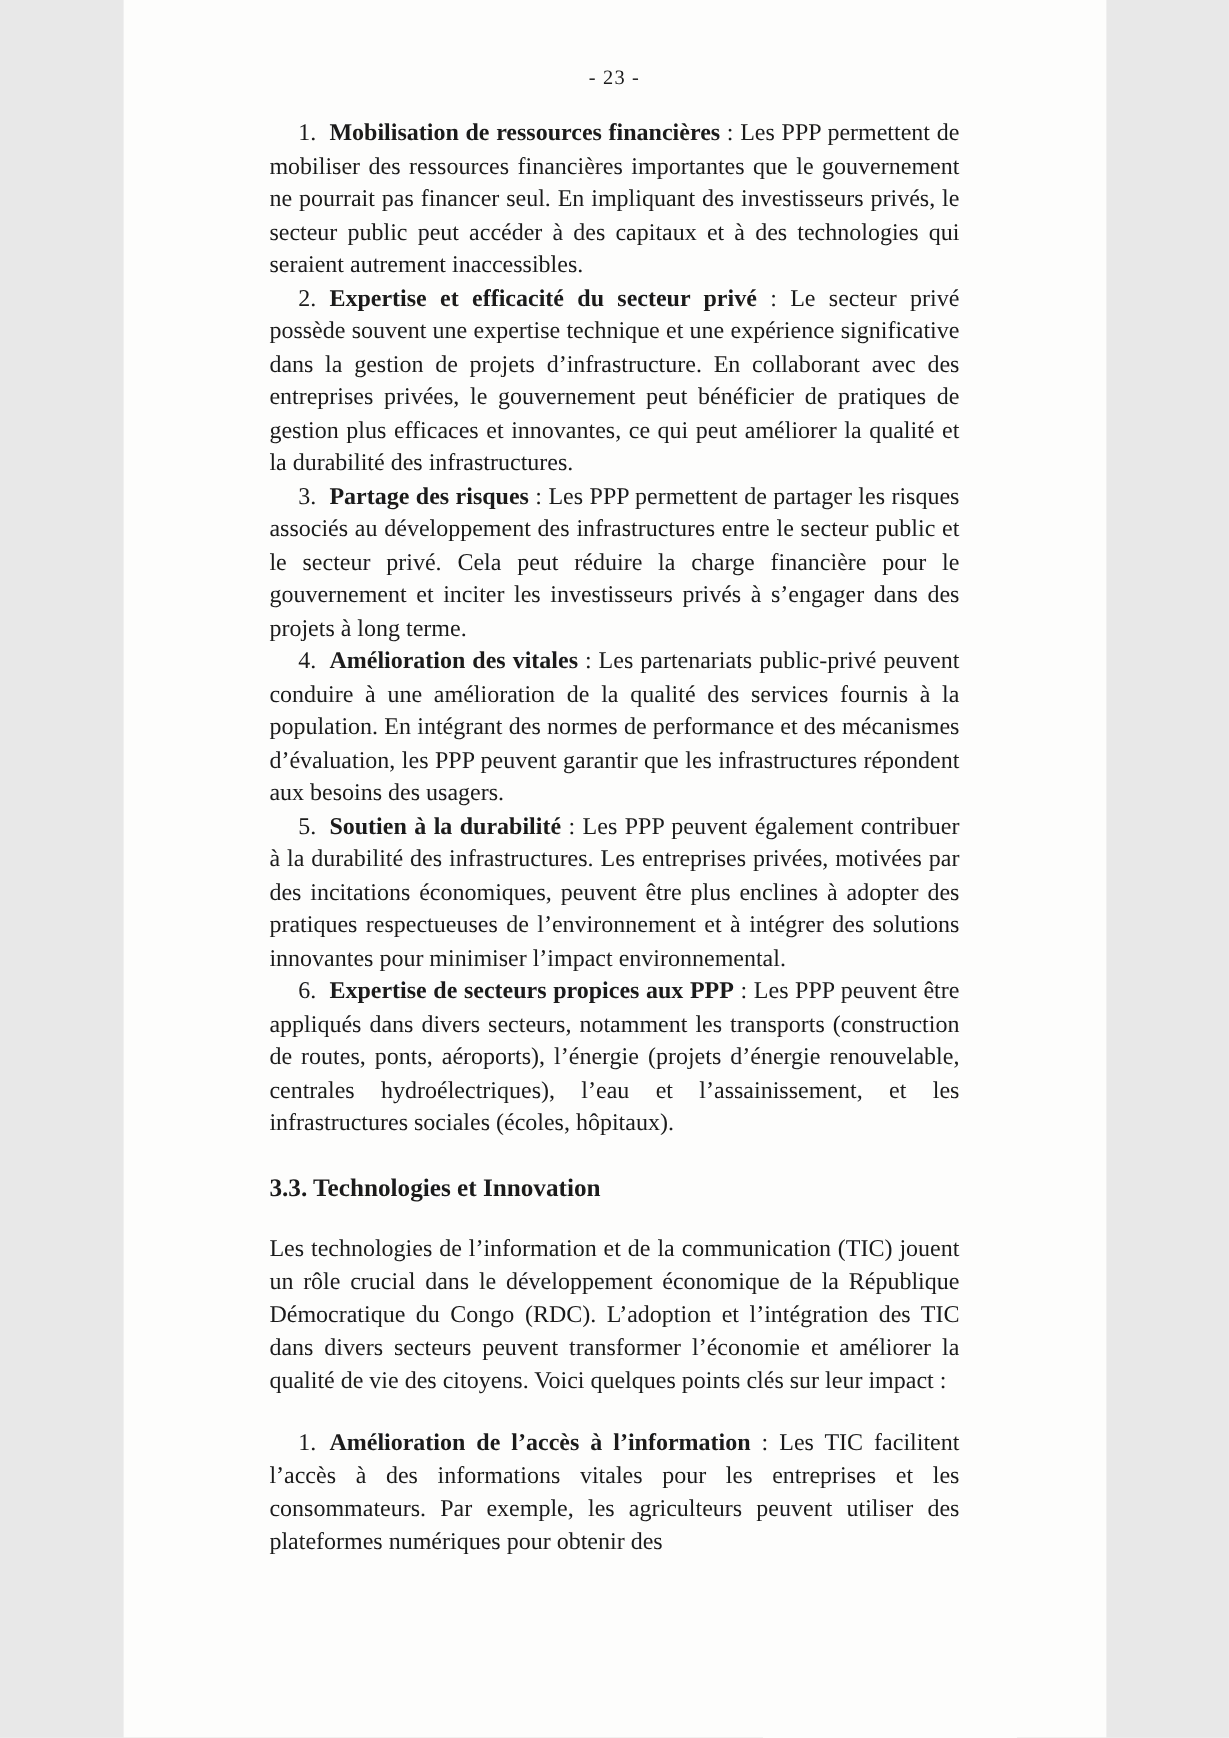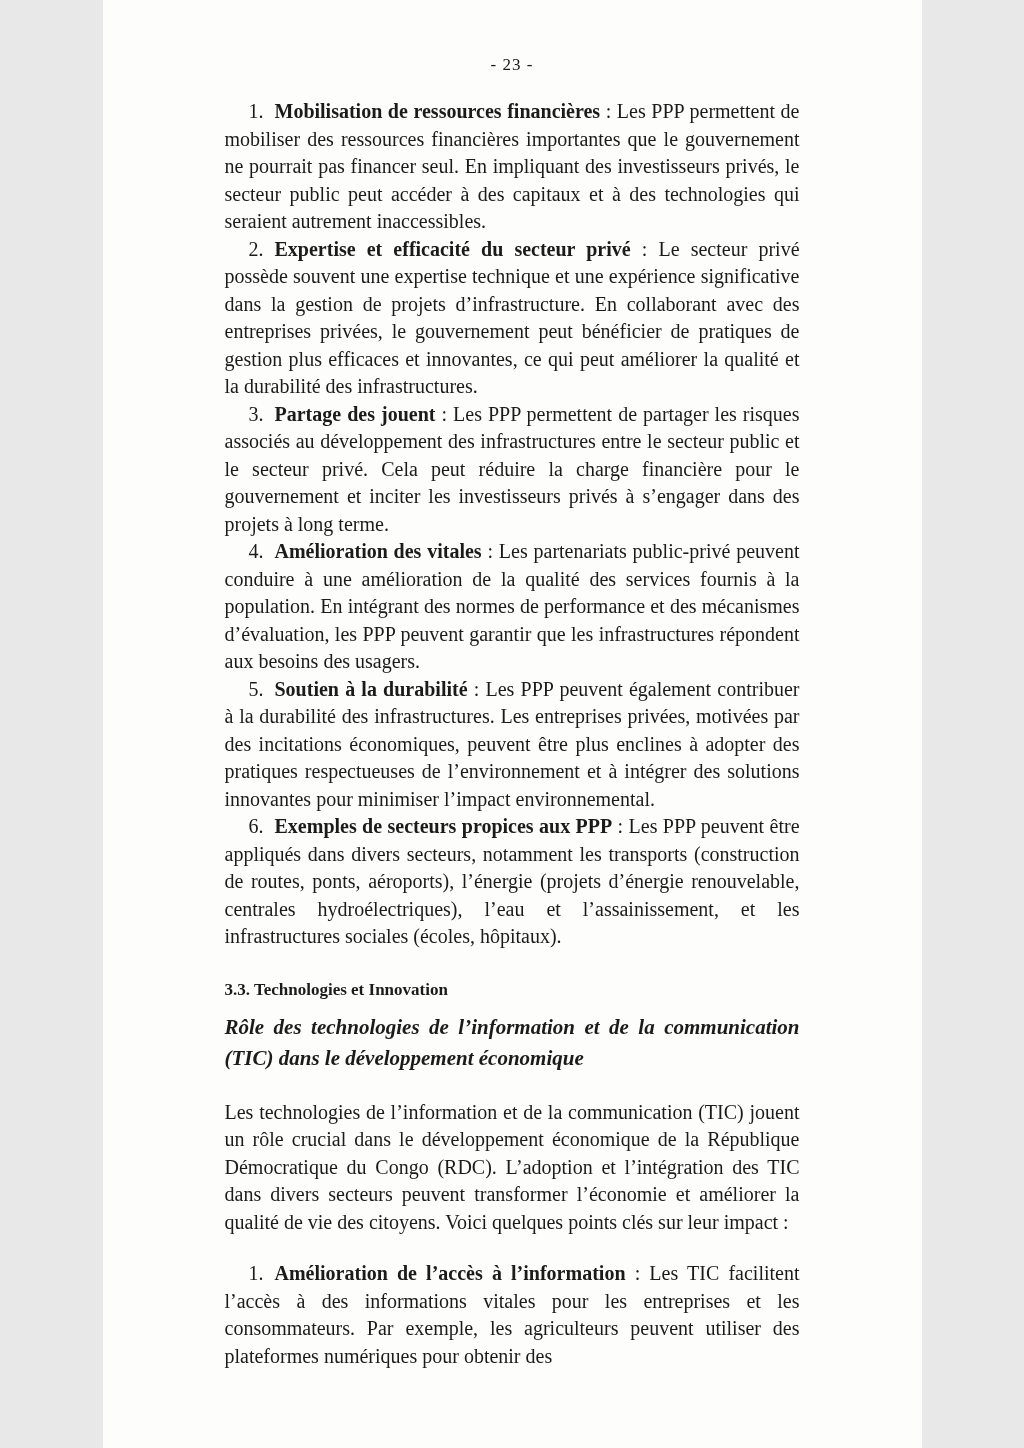--- a/index.html
+++ b/index.html
@@ -40,21 +40,21 @@
     margin: 0;
   }
   .item-number {
     padding-right: 11px;
   }
   .item-title {
     font-weight: bold;
   }
   .section-heading {
     margin: 26px 0 0 0;
-    font-size: 17px;
+    font-size: 21px;
     font-weight: bold;
     line-height: 26px;
   }
   .section-subtitle {
     margin: 9px 0 0 0;
     font-size: 21px;
     font-weight: bold;
     font-style: italic;
     line-height: 31px;
     text-align: justify;
@@ -76,36 +76,35 @@
 
 
   <div class="body-text numbered-list">
     <p class="list-item">
       <span class="item-number">1.</span><span class="item-title">Mobilisation de ressources financières</span><span> : Les PPP permettent de mobiliser des ressources financières importantes que le gouvernement ne pourrait pas financer seul. En impliquant des investisseurs privés, le secteur public peut accéder à des capitaux et à des technologies qui seraient autrement inaccessibles.</span>
     </p>
     <p class="list-item">
       <span class="item-number">2.</span><span class="item-title">Expertise et efficacité du secteur privé</span><span> : Le secteur privé possède souvent une expertise technique et une expérience significative dans la gestion de projets d’infrastructure. En collaborant avec des entreprises privées, le gouvernement peut bénéficier de pratiques de gestion plus efficaces et innovantes, ce qui peut améliorer la qualité et la durabilité des infrastructures.</span>
     </p>
     <p class="list-item">
-      <span class="item-number">3.</span><span class="item-title">Partage des jouent</span><span> : Les PPP permettent de partager les risques associés au développement des infrastructures entre le secteur public et le secteur privé. Cela peut réduire la charge financière pour le gouvernement et inciter les investisseurs privés à s’engager dans des projets à long terme.</span>
+      <span class="item-number">3.</span><span class="item-title">Partage des risques</span><span> : Les PPP permettent de partager les risques associés au développement des infrastructures entre le secteur public et le secteur privé. Cela peut réduire la charge financière pour le gouvernement et inciter les investisseurs privés à s’engager dans des projets à long terme.</span>
     </p>
     <p class="list-item">
       <span class="item-number">4.</span><span class="item-title">Amélioration des vitales</span><span> : Les partenariats public-privé peuvent conduire à une amélioration de la qualité des services fournis à la population. En intégrant des normes de performance et des mécanismes d’évaluation, les PPP peuvent garantir que les infrastructures répondent aux besoins des usagers.</span>
     </p>
     <p class="list-item">
       <span class="item-number">5.</span><span class="item-title">Soutien à la durabilité</span><span> : Les PPP peuvent également contribuer à la durabilité des infrastructures. Les entreprises privées, motivées par des incitations économiques, peuvent être plus enclines à adopter des pratiques respectueuses de l’environnement et à intégrer des solutions innovantes pour minimiser l’impact environnemental.</span>
     </p>
     <p class="list-item">
-      <span class="item-number">6.</span><span class="item-title">Exemples de secteurs propices aux PPP</span><span> : Les PPP peuvent être appliqués dans divers secteurs, notamment les transports (construction de routes, ponts, aéroports), l’énergie (projets d’énergie renouvelable, centrales hydroélectriques), l’eau et l’assainissement, et les infrastructures sociales (écoles, hôpitaux).</span>
+      <span class="item-number">6.</span><span class="item-title">Expertise de secteurs propices aux PPP</span><span> : Les PPP peuvent être appliqués dans divers secteurs, notamment les transports (construction de routes, ponts, aéroports), l’énergie (projets d’énergie renouvelable, centrales hydroélectriques), l’eau et l’assainissement, et les infrastructures sociales (écoles, hôpitaux).</span>
     </p>
   </div>
 
   <h2 class="section-heading">3.3. Technologies et Innovation</h2>
 
-  <h3 class="section-subtitle">Rôle des technologies de l’information et de la communication (TIC) dans le développement économique</h3>
 
   <p class="body-text tic-paragraph">Les technologies de l’information et de la communication (TIC) jouent un rôle crucial dans le développement économique de la République Démocratique du Congo (RDC). L’adoption et l’intégration des TIC dans divers secteurs peuvent transformer l’économie et améliorer la qualité de vie des citoyens. Voici quelques points clés sur leur impact :</p>
 
   <div class="body-text tic-list">
     <p class="list-item">
       <span class="item-number">1.</span><span class="item-title">Amélioration de l’accès à l’information</span><span> : Les TIC facilitent l’accès à des informations vitales pour les entreprises et les consommateurs. Par exemple, les agriculteurs peuvent utiliser des plateformes numériques pour obtenir des</span>
     </p>
   </div>
 
 </div>

